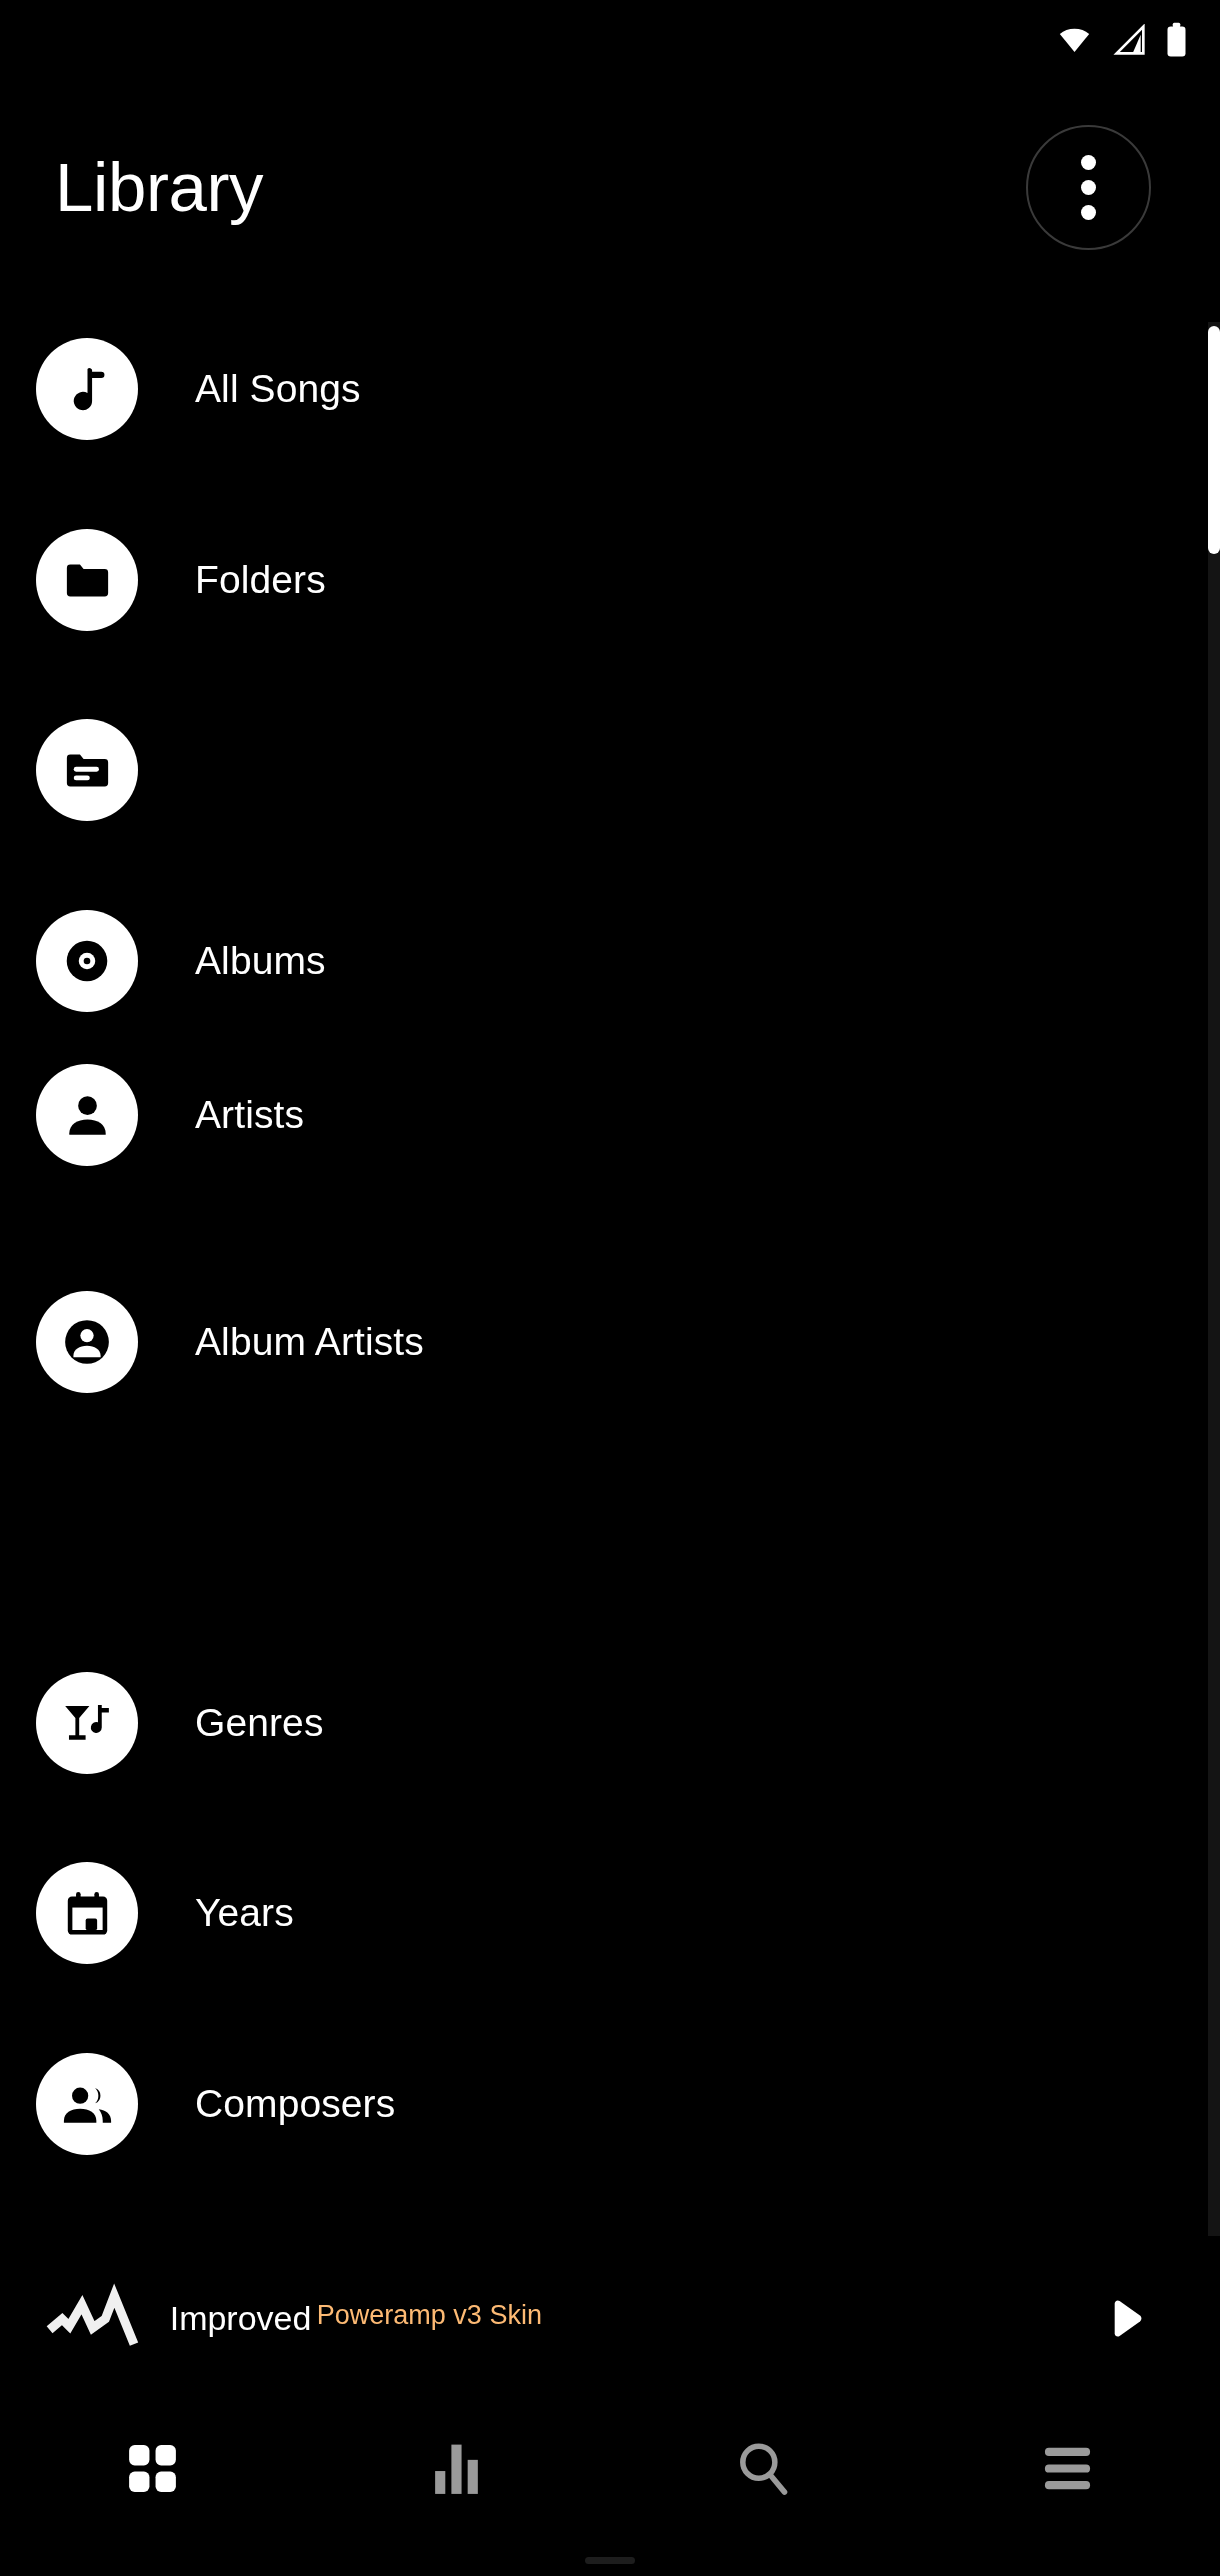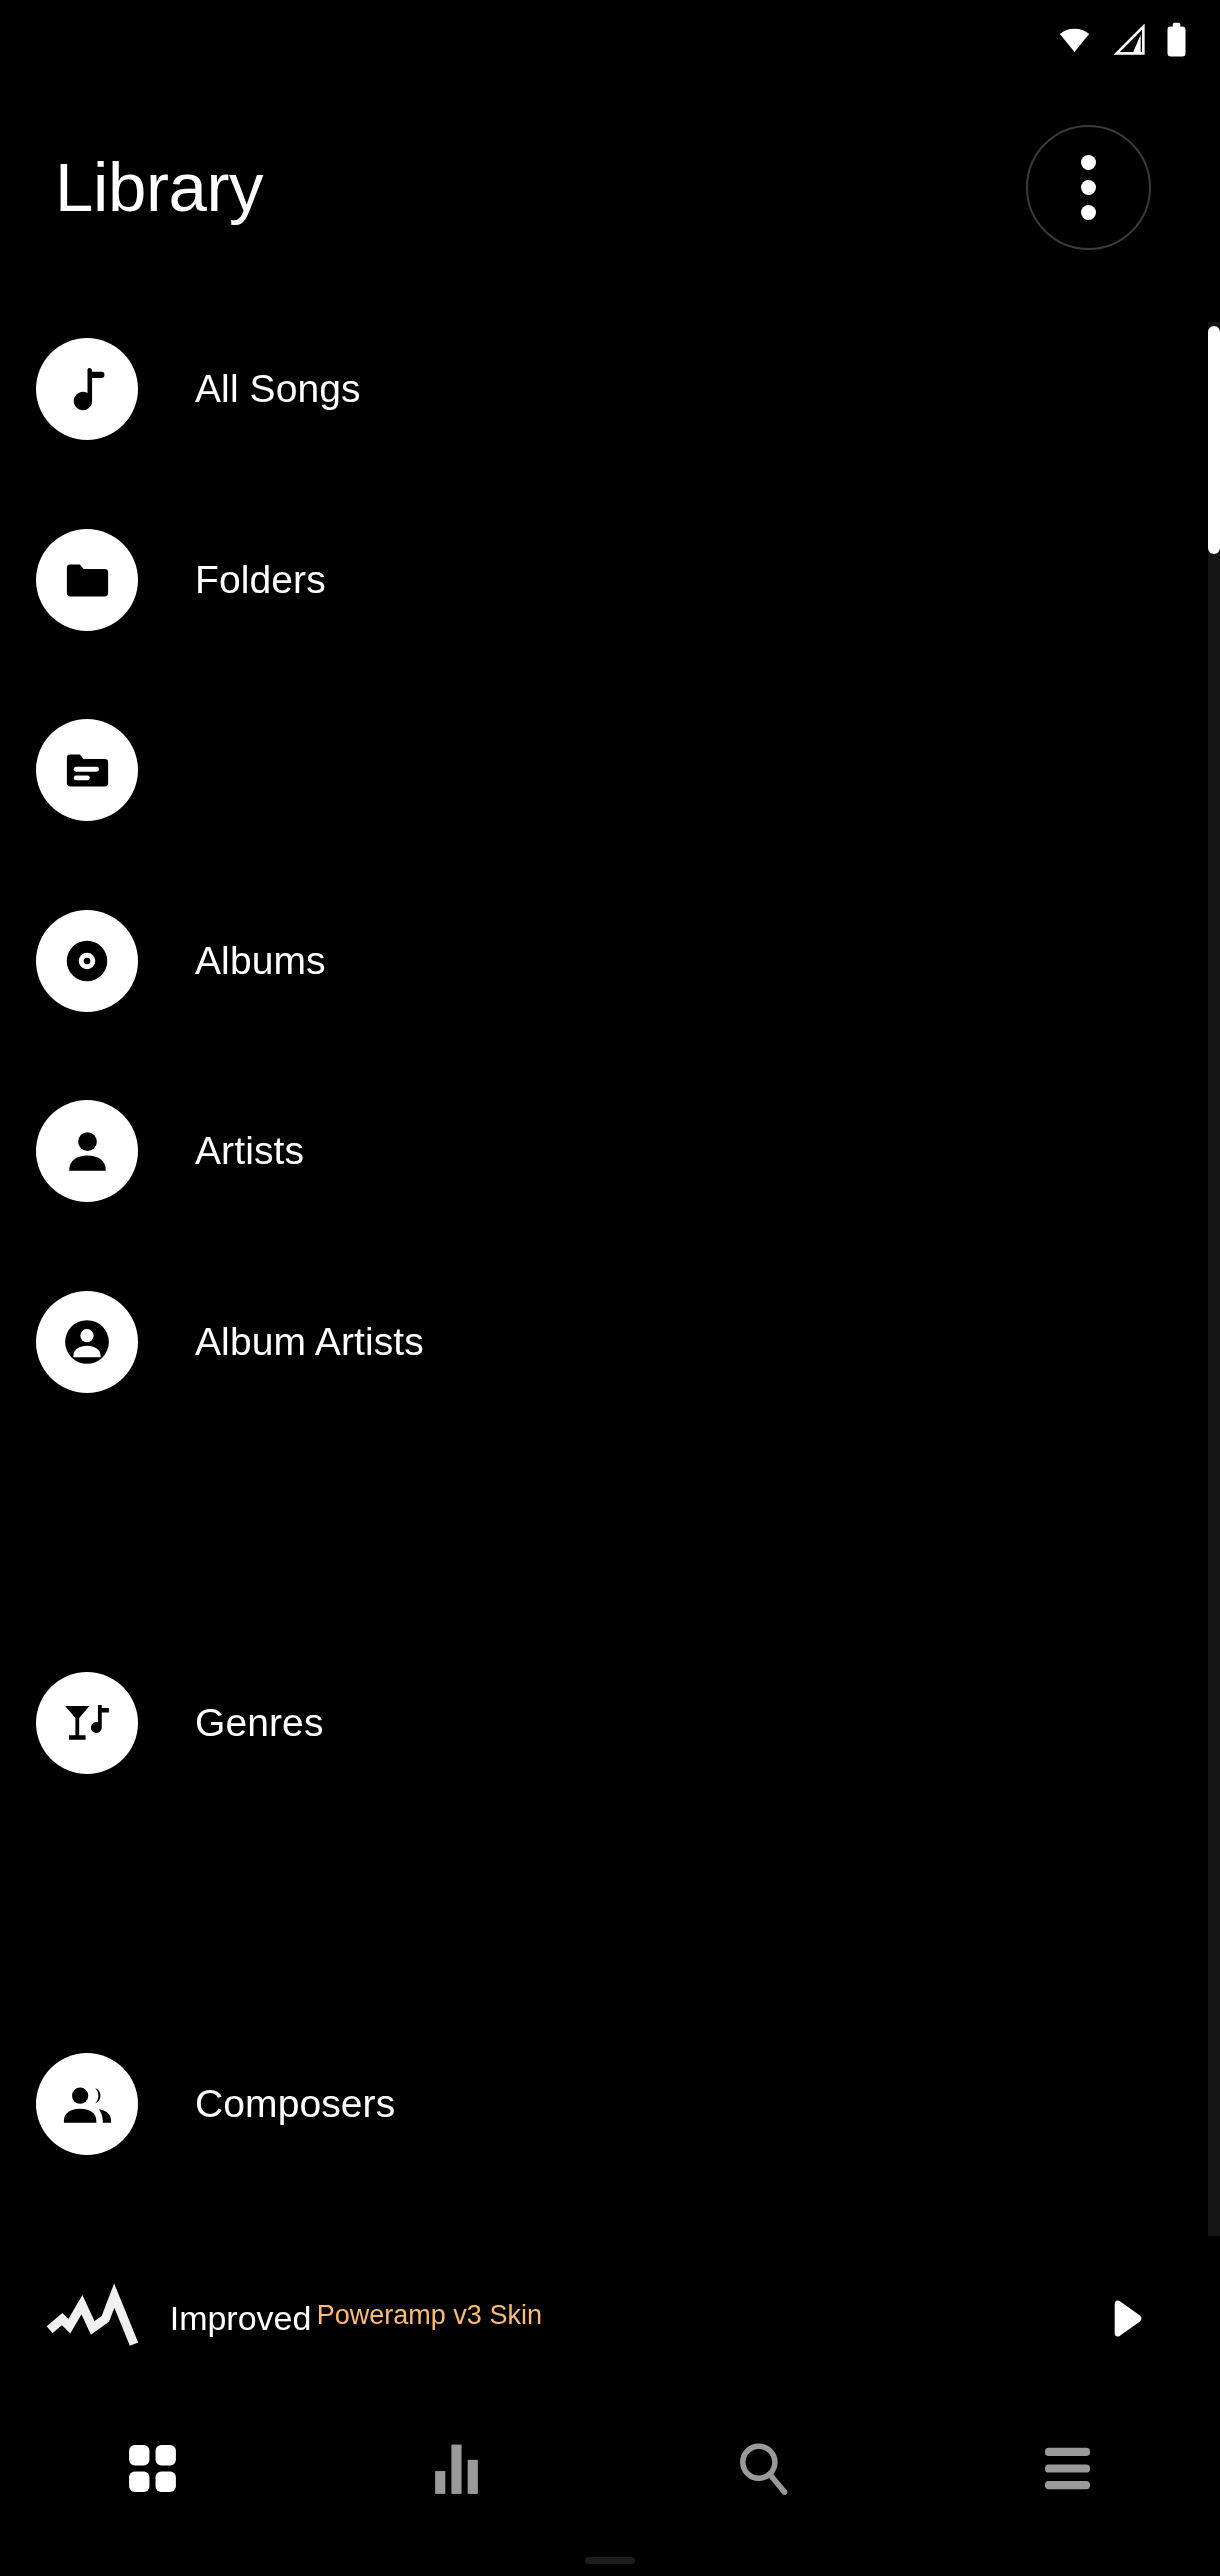--- a/index.html
+++ b/index.html
@@ -163,21 +163,21 @@
       <span class="item-icon">
         <svg width="64" height="64" viewBox="0 0 24 24">
           <circle cx="12" cy="12" r="7.6" fill="#000"></circle>
           <circle cx="12" cy="12" r="3.1" fill="#fff"></circle>
           <circle cx="12" cy="12" r="1.25" fill="#000"></circle>
         </svg>
       </span>
       <span class="item-label">Albums</span>
     </div>
 
-    <div class="lib-item" style="top:762px">
+    <div class="lib-item" style="top:726px">
       <span class="item-icon">
         <svg width="59" height="59" viewBox="0 0 24 24" fill="#000">
           <circle cx="12" cy="8" r="3.8"></circle>
           <path d="M4.6 19.2c0-3.6 3.3-5.6 7.4-5.6s7.4 2 7.4 5.6v.6H4.6v-.6z"></path>
         </svg>
       </span>
       <span class="item-label">Artists</span>
     </div>
 
     <div class="lib-item" style="top:953px">
@@ -195,20 +195,32 @@
     <div class="lib-item" style="top:1334px">
       <span class="item-icon">
         <svg width="57" height="57" viewBox="0 0 24 24" fill="#000">
           <path d="M2.6 4.6h10.2l-4.3 5.1v7.2h2.7v1.9H4.2v-1.9h2.7V9.7L2.6 4.6z"></path>
           <path d="M16.4 4.2v7.3a2.3 2.3 0 101.6 2.2V7.4h3v-1.9h-3V4.2h-1.6z"></path>
         </svg>
       </span>
       <span class="item-label">Genres</span>
     </div>
 
+    <div class="lib-item" style="top:1524px">
+      <span class="item-icon">
+        <svg width="55" height="55" viewBox="0 0 24 24">
+          <rect x="7" y="2.6" width="2" height="3.4" rx="1" fill="#000"></rect>
+          <rect x="15" y="2.6" width="2" height="3.4" rx="1" fill="#000"></rect>
+          <rect x="3.4" y="4.6" width="17.2" height="16.6" rx="1.8" fill="#000"></rect>
+          <rect x="5.4" y="9.4" width="13.2" height="9.8" fill="#fff"></rect>
+          <rect x="11.2" y="14.2" width="5" height="5" rx="0.8" fill="#000"></rect>
+        </svg>
+      </span>
+      <span class="item-label">Years</span>
+    </div>
 
     <div class="lib-item" style="top:1715px">
       <span class="item-icon">
         <svg width="59" height="59" viewBox="0 0 24 24" fill="#000">
           <circle cx="9" cy="8.4" r="3.3"></circle>
           <path d="M2.4 18.6c0-3.2 2.9-4.9 6.6-4.9s6.6 1.7 6.6 4.9v.8H2.4v-.8z"></path>
           <path d="M15.1 5.3a3.3 3.3 0 010 6.2 4.3 4.3 0 000-6.2z"></path>
           <path d="M16.6 13.9c2.9.35 5 1.95 5 4.7v.8h-3.4v-.8c0-1.9-.62-3.4-1.6-4.7z"></path>
         </svg>
       </span>

